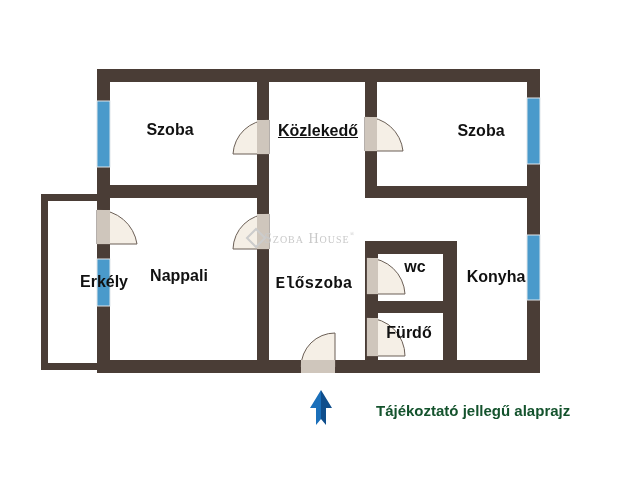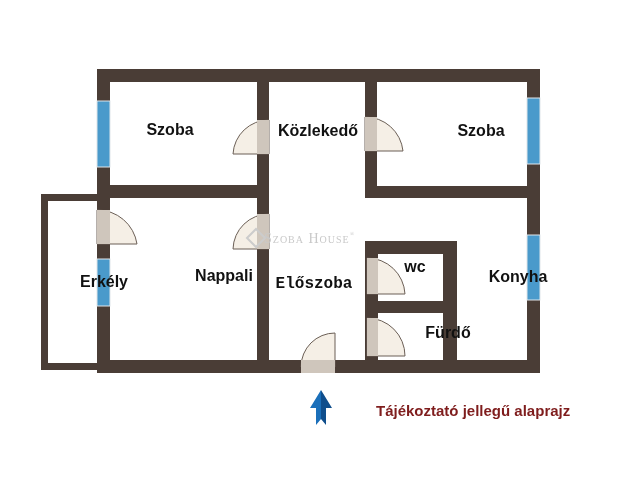--- a/index.html
+++ b/index.html
@@ -1,21 +1,21 @@
 <!DOCTYPE html>
 <html><head>
 <meta charset="utf-8">
 <style>
   html, body { margin: 0; padding: 0; background: #ffffff; }
   body { width: 640px; height: 480px; position: relative; overflow: hidden; font-family: "Liberation Sans", sans-serif; }
   #plan { position: absolute; left: 0; top: 0; width: 640px; height: 480px; }
   .room-label { position: absolute; font-family: "Liberation Sans", sans-serif; font-weight: bold; color: #111; font-size: 16px; white-space: nowrap; transform: translate(-50%, -50%); }
   .watermark { position: absolute; left: 264px; top: 231px; font-family: "Liberation Serif", serif; font-size: 14px; letter-spacing: 1px; color: #c9c9c9; white-space: nowrap; font-variant: small-caps; }
   .watermark sup { font-size: 6px; vertical-align: top; }
-  .caption { position: absolute; left: 376px; top: 402px; font-weight: bold; font-size: 15px; color: #7f1d1d; white-space: nowrap; text-align: center; }
+  .caption { position: absolute; left: 376px; top: 402px; font-weight: bold; font-size: 15px; color: #14532d; white-space: nowrap; text-align: center; }
 </style>
 </head>
 <body>
 
 <svg id="plan" viewBox="0 0 640 480" xmlns="http://www.w3.org/2000/svg">
 
   <g fill="#4a3d36">
 
     <rect x="97" y="69" width="443" height="13"></rect>
 
@@ -92,24 +92,24 @@
     <path d="M247 238 L256 229 L265 238 L256 247 Z"></path>
   </g>
 
   <g>
     <path d="M321 390 L332 408 L326 408 L326 425 L321 419 Z" fill="#0f4e8c"></path>
     <path d="M321 390 L310 408 L316 408 L316 425 L321 419 Z" fill="#1a6fba"></path>
   </g>
 </svg>
 
 <div class="room-label" style="left:170px; top:130px;">Szoba</div>
-<div class="room-label" style="left:318px; top:131px;">Közlekedő</div>
+<div class="room-label" style="left:318px; top:131px;text-decoration:underline;">Közlekedő</div>
 <div class="room-label" style="left:481px; top:131px;">Szoba</div>
 <div class="room-label" style="left:76px; top:282px;margin-left:28px;">Erkély</div>
-<div class="room-label" style="left:179px; top:276px;margin-left:45px;">Nappali</div>
+<div class="room-label" style="left:179px; top:276px;">Nappali</div>
 <div class="room-label" style="left:314px; top:284px;font-family:Liberation Mono, monospace;">Előszoba</div>
 <div class="room-label" style="left:415px; top:267px;">wc</div>
-<div class="room-label" style="left:409px; top:333px;margin-left:39px;">Fürdő</div>
-<div class="room-label" style="left:508px; top:277px;padding-left:20px;">Konyha</div>
+<div class="room-label" style="left:409px; top:333px;">Fürdő</div>
+<div class="room-label" style="left:486px; top:277px;padding-left:20px;">Konyha</div>
 
 <div class="watermark"><span>Szoba House</span><sup>®</sup></div>
 
 <div class="caption">Tájékoztató jellegű alaprajz</div>
 
 </body></html>

